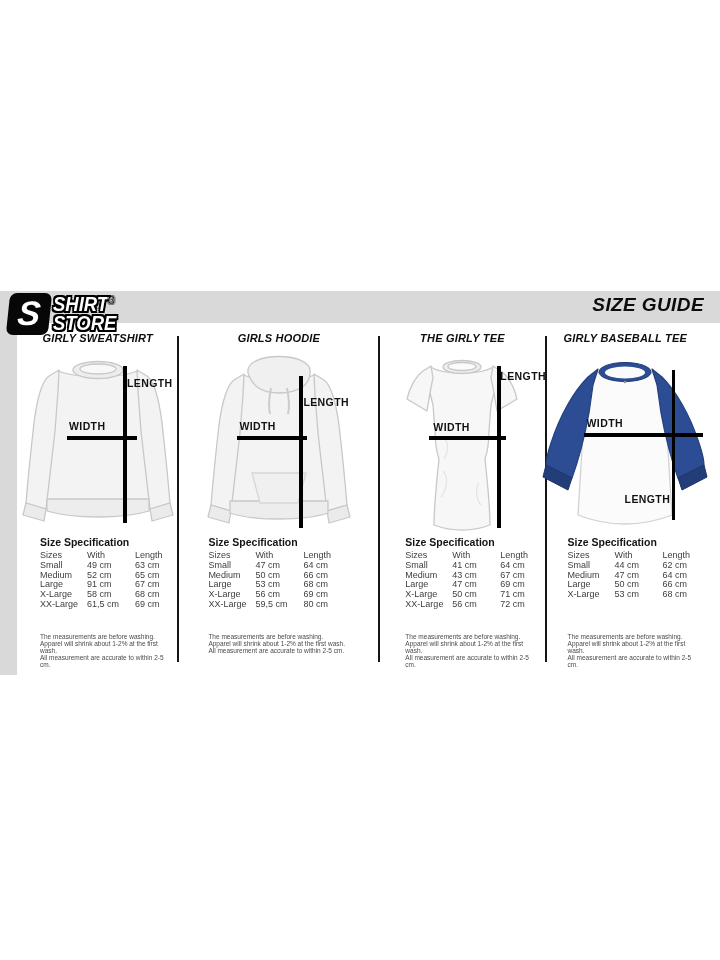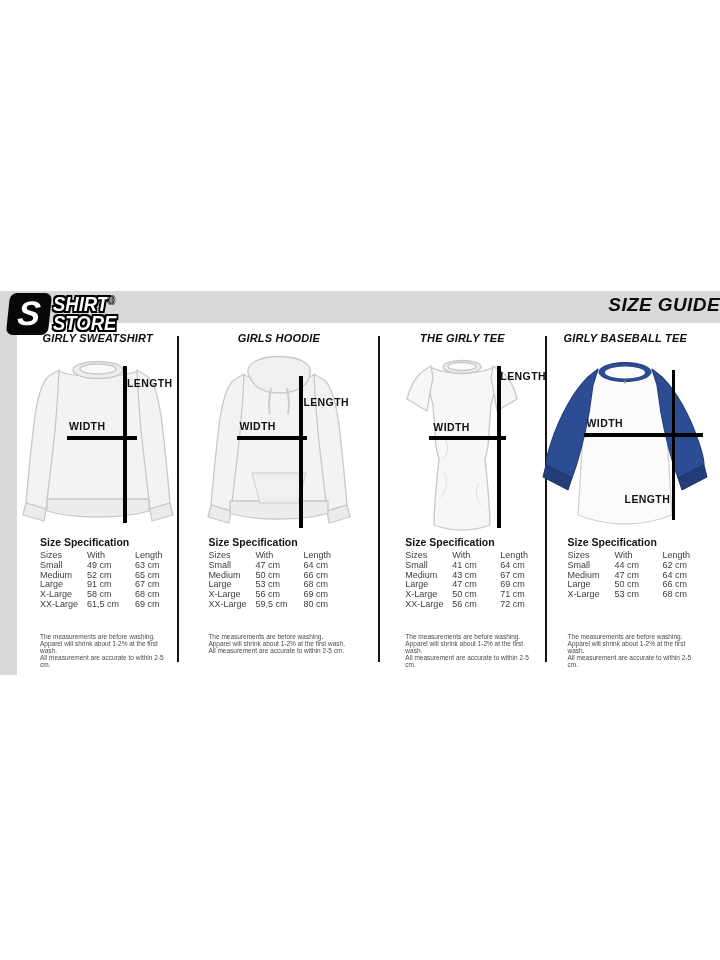--- a/index.html
+++ b/index.html
@@ -12,21 +12,21 @@
   .logo{position:absolute;left:8px;top:293px;display:flex;align-items:flex-start;gap:3px;z-index:5;}
   .logo-box{width:42px;height:42px;background:#070707;border-radius:7px;transform:skewX(-6deg);
             display:flex;align-items:center;justify-content:center;}
   .logo-s{color:#ffffff;font-weight:bold;font-style:italic;font-size:34px;line-height:34px;transform:translateY(-1px);}
   .logo-words{display:flex;flex-direction:column;transform:scaleX(.88);transform-origin:left top;margin-top:-2px;}
   .logo-word{font-weight:bold;font-style:italic;font-size:21px;line-height:19px;color:#ffffff;letter-spacing:0;
      text-shadow:-2px -2px 0 #000,2px -2px 0 #000,-2px 2px 0 #000,2px 2px 0 #000,
                  -2px 0 0 #000,2px 0 0 #000,0 -2px 0 #000,0 2px 0 #000;}
   .reg{font-size:7px;vertical-align:super;margin-left:1px;}
 
-  .size-guide{position:absolute;right:0;top:291px;height:28px;display:flex;align-items:center;
+  .size-guide{position:absolute;right:16px;top:291px;height:28px;display:flex;align-items:center;
               font-weight:bold;font-style:italic;font-size:19px;color:#0c0c0c;letter-spacing:.4px;}
 
   
   .content{position:absolute;left:17px;top:323px;width:688px;height:352px;background:#ffffff;display:flex;}
   .panel{position:relative;box-sizing:border-box;}
   .p1{width:167px;}.p2{width:208px;}.p3{width:172px;}.p4{width:165px;}
   .p2::before,.p3::before,.p4::before{content:"";position:absolute;left:-1px;top:13px;bottom:13px;width:2px;background:#151515;}
 
   .panel-title{text-align:center;font-weight:bold;font-style:italic;font-size:11px;
                letter-spacing:.2px;color:#0d0d0d;}

